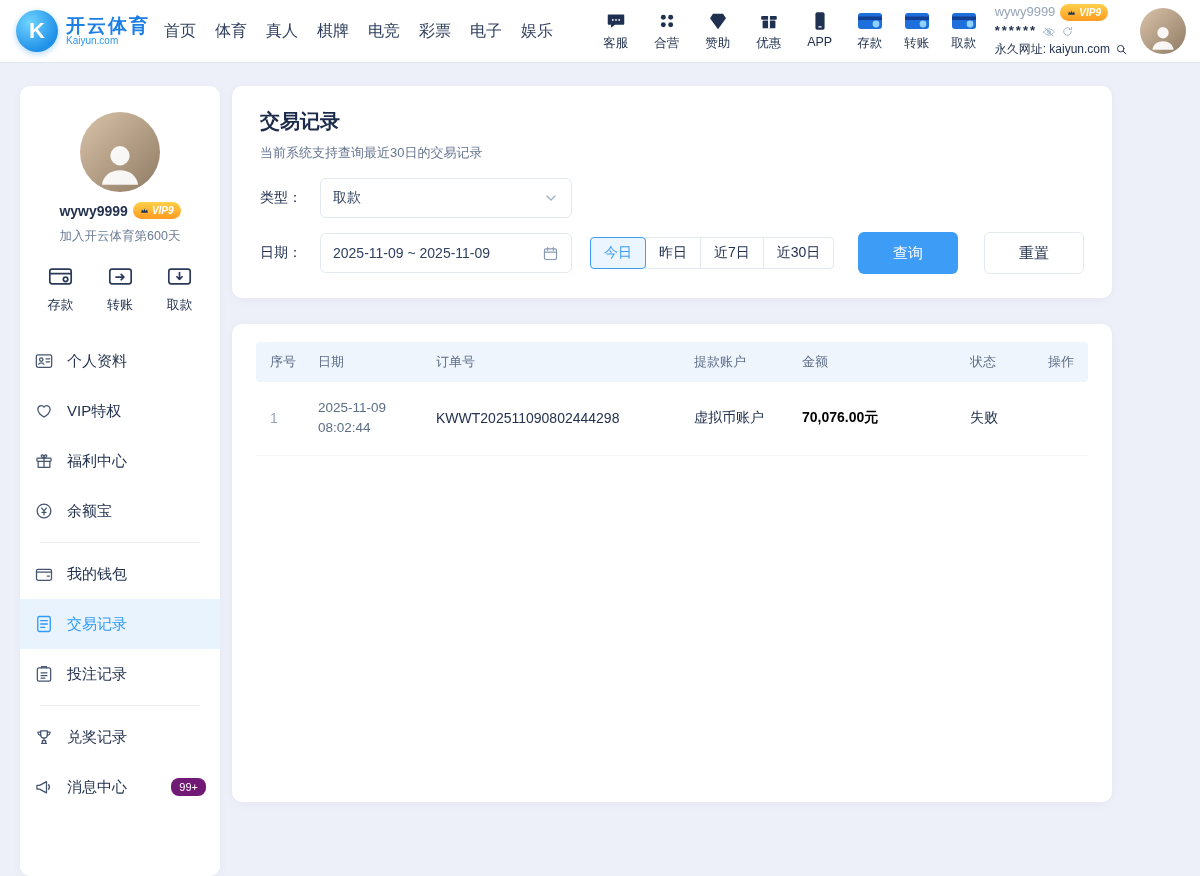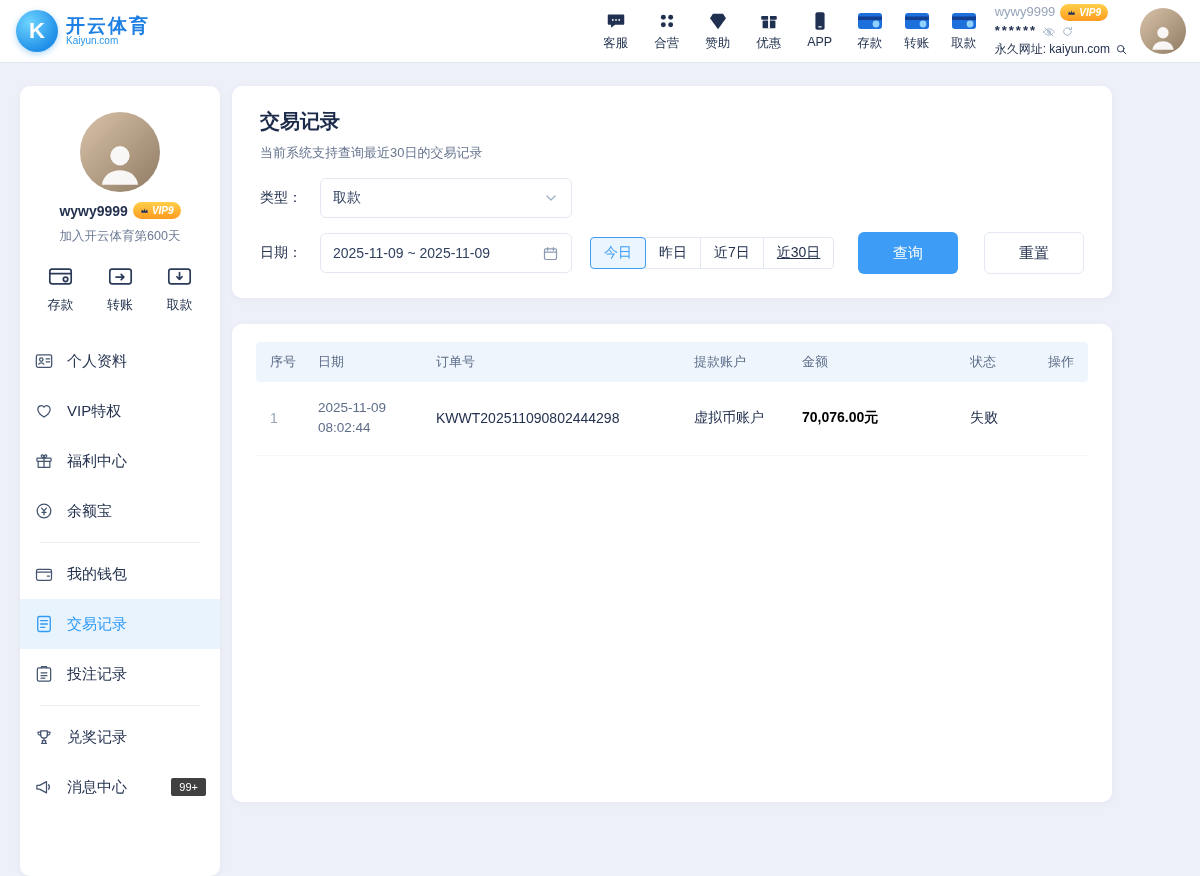--- a/index.html
+++ b/index.html
@@ -37,34 +37,34 @@
   .sb-name { display:flex; align-items:center; justify-content:center; gap:5px; font-size:14px; font-weight:bold; color:#24324f; }
   .sb-joined { text-align:center; font-size:12.5px; color:#6b7a94; margin-top:9px; }
   .sb-quick { display:flex; justify-content:space-between; padding:18px 27px 14px; }
   .qa { display:flex; flex-direction:column; align-items:center; gap:6px; font-size:13px; color:#23334f; cursor:pointer; }
   .menu { padding-top:8px; }
   .menu-item { display:flex; align-items:center; gap:13px; height:50px; padding:0 14px; font-size:15px; color:#24324f; cursor:pointer; }
   .menu-item .mi-icon { width:20px; height:20px; color:#44546f; flex:0 0 20px; }
   .menu-item.active { background:#e8f3fe; color:#2e9bf7; }
   .menu-item.active .mi-icon { color:#2e9bf7; }
   .menu-divider { height:1px; background:#edf0f5; margin:6px 20px; }
-  .menu-badge { margin-left:auto; background:#404040; color:#fff; font-size:11px; border-radius:2px; padding:2px 8px; line-height:1.3; }
+  .menu-badge { margin-left:auto; background:#701a75; color:#fff; font-size:11px; border-radius:8px; padding:2px 8px; line-height:1.3; }
 
   
   .main { flex:1; display:flex; flex-direction:column; gap:26px; min-width:0; }
   .filter-card { padding:22px 28px 24px; }
   .fc-title { font-size:20px; font-weight:bold; color:#1c2b4a; }
   .fc-sub { font-size:13px; color:#66758f; margin:9px 0 16px; }
   .f-row { display:flex; align-items:center; margin-top:14px; }
   .f-label { font-size:14px; color:#24324f; width:60px; flex:0 0 60px; }
   .select-box, .date-box { width:252px; height:40px; border:1px solid #e2e7f0; border-radius:6px; background:#fff; display:flex; align-items:center; justify-content:space-between; padding:0 12px; font-size:14px; color:#30405f; cursor:pointer; }
   .range-group { display:flex; margin-left:18px; }
   .range-btn { min-width:56px; height:32px; padding:0 13px; border:1px solid #e2e7f0; background:#fff; display:flex; align-items:center; justify-content:center; font-size:14px; color:#24324f; cursor:pointer; margin-left:-1px; white-space:nowrap; }
   .range-btn:first-child { margin-left:0; border-radius:4px 0 0 4px; }
-  .range-btn:last-child { border-radius:0 4px 4px 0;text-decoration:underline; }
+  .range-btn:last-child { border-radius:0 4px 4px 0; }
   .range-btn.active { border:1px solid #3d9cf5; background:#eaf5ff; color:#3d9cf5; border-radius:4px; position:relative; z-index:1; }
   .actions { margin-left:auto; display:flex; gap:26px; }
   .btn { width:100px; height:42px; border-radius:6px; font-size:15px; cursor:pointer; font-family:inherit; }
   .btn-primary { background:#3d9cf5; color:#fff; border:none; }
   .btn-ghost { background:#fff; color:#24324f; border:1px solid #e4e9f1; }
 
   
   .table-card { padding:18px 24px; height:478px; }
   table { width:100%; border-collapse:collapse; table-layout:fixed; }
   thead th { background:#eef5fd; height:40px; font-size:13px; color:#5d6d88; font-weight:normal; text-align:left; padding:0 10px; }
@@ -82,20 +82,30 @@
   <div class="logo">
     <div class="logo-mark">
         <span>K</span>
       </div>
     <div>
       <div class="logo-cn">开云体育</div>
       <div class="logo-en">Kaiyun.com</div>
     </div>
   </div>
 
+  <nav class="main-nav">
+    <span>首页</span>
+    <span>体育</span>
+    <span>真人</span>
+    <span>棋牌</span>
+    <span>电竞</span>
+    <span>彩票</span>
+    <span>电子</span>
+    <span>娱乐</span>
+  </nav>
 
   <div class="icon-group">
     <div class="hdr-item">
       <span>
           <svg width="22" height="22" viewBox="0 0 24 24">
             <path d="M4 5h16a1 1 0 011 1v9a1 1 0 01-1 1h-9l-4.5 3.4V16H4a1 1 0 01-1-1V6a1 1 0 011-1z" fill="#1f3050"></path>
             <circle cx="8.5" cy="10.8" r="1" fill="#fff"></circle>
             <circle cx="12" cy="10.8" r="1" fill="#fff"></circle>
             <circle cx="15.5" cy="10.8" r="1" fill="#fff"></circle>
           </svg>

